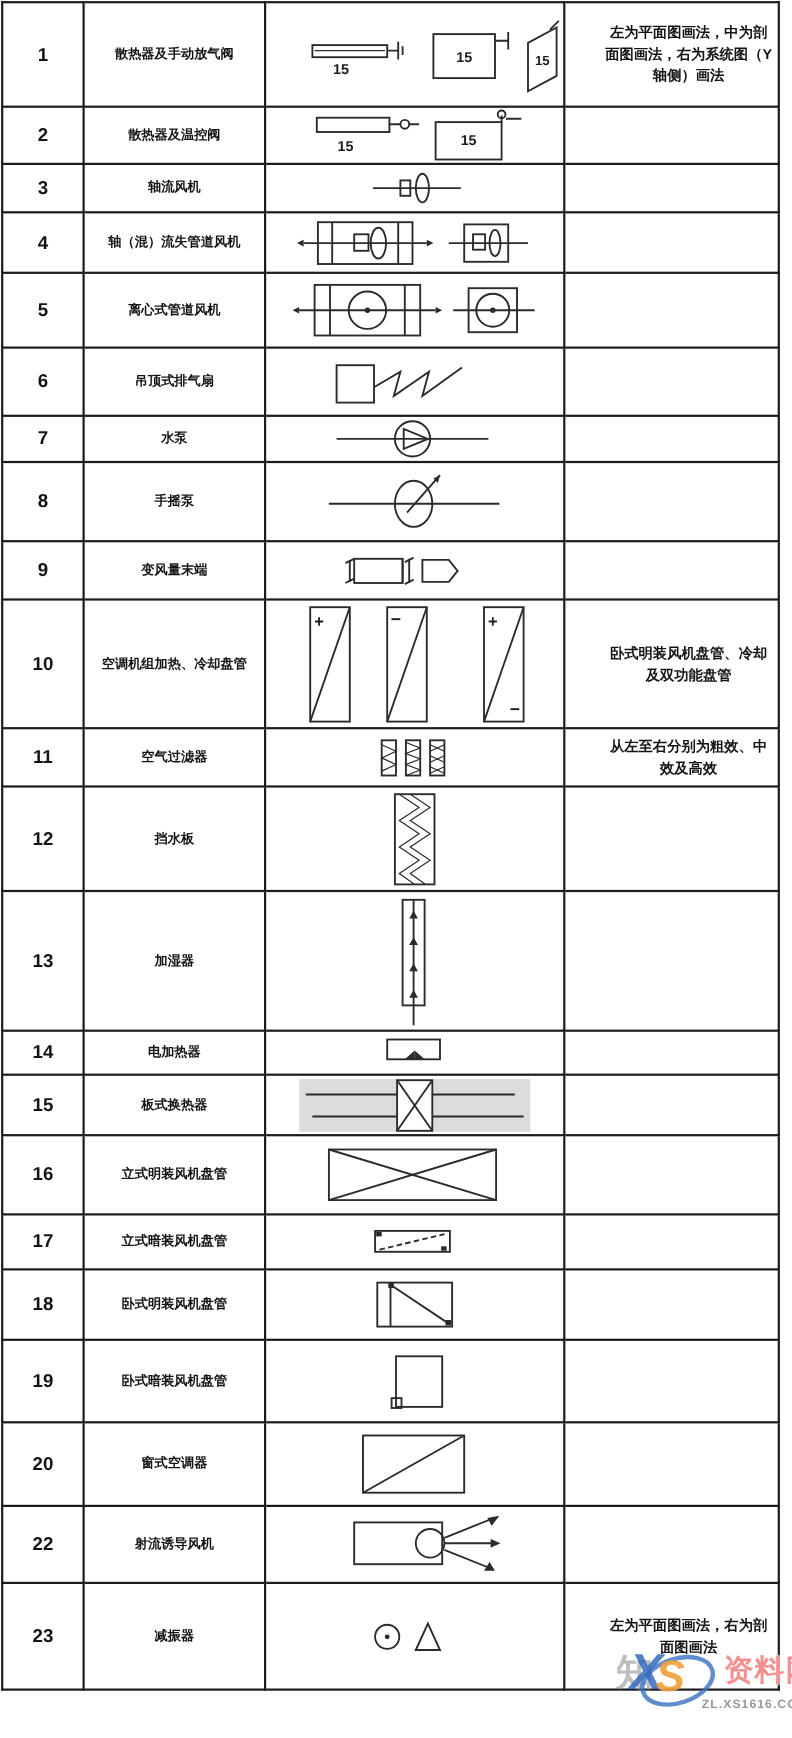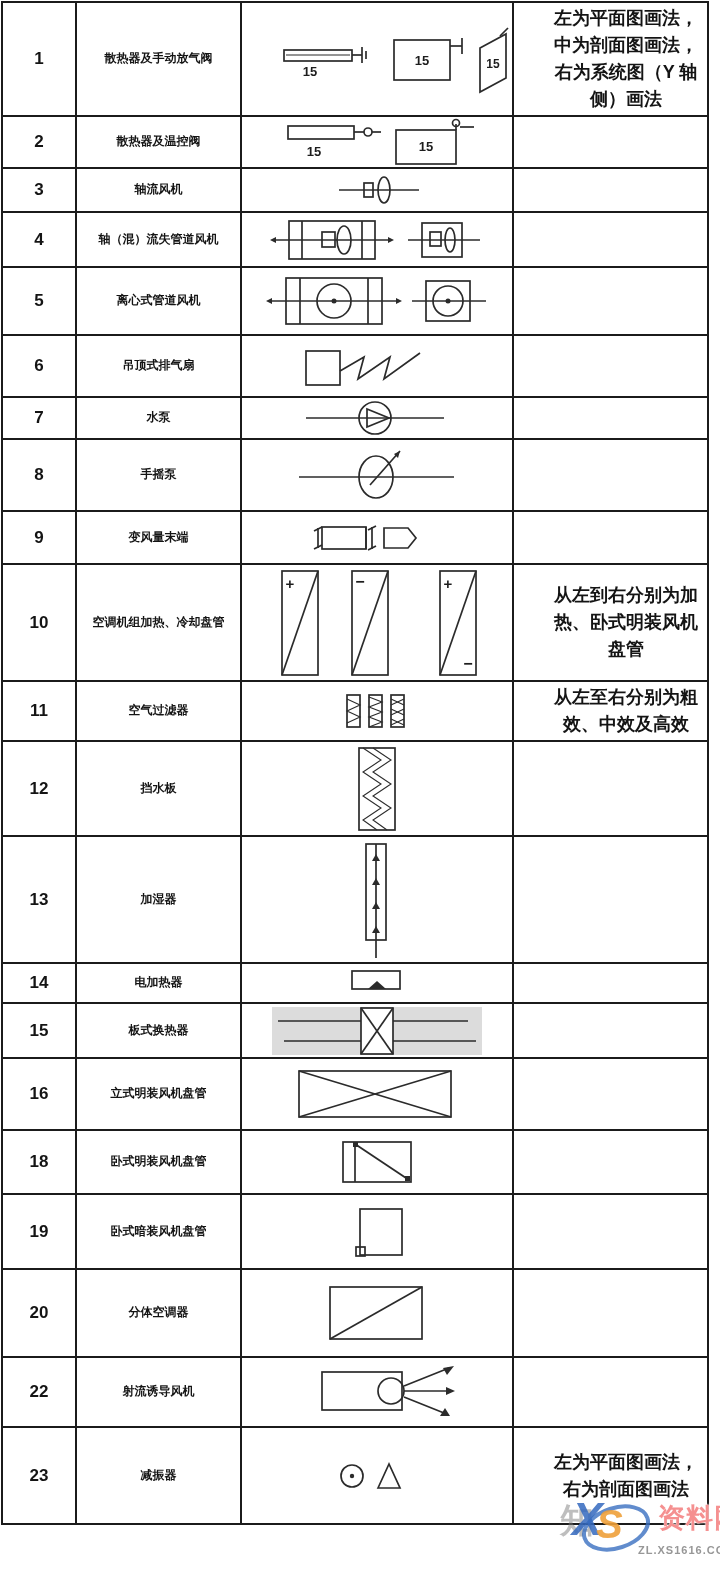--- a/index.html
+++ b/index.html
@@ -12,21 +12,21 @@
     width:706px;margin:1px 0 0 1px;
   }
   td{
     border:2px solid #1b1b1b;
     text-align:center;vertical-align:middle;
     color:#141414;font-weight:bold;
     padding:2px 5px;overflow:hidden;
   }
   td.num{font-size:17px;}
   td.name{font-size:12px;line-height:1.45;}
-  td.note{font-size:18px;line-height:1.5;padding-left:36px;}
+  td.note{font-size:13px;line-height:1.5;padding-left:36px;}
   td.symcell{padding:0;}
   svg.sym{display:block;margin:0 auto;}
   .sym line,.sym rect,.sym circle,.sym ellipse,.sym polyline,.sym polygon,.sym path{
     fill:none;stroke:#2b2b2b;stroke-width:1.7;
   }
   .sym .thin{stroke-width:1.1;}
   .sym .fill{fill:#2b2b2b;stroke:none;}
   .sym .bg{fill:#dcdcdc;stroke:none;}
   .sym .wbg{fill:#ffffff;}
   .sym text{fill:#1d1d1d;stroke:none;font-weight:bold;font-family:"Liberation Sans",sans-serif;}
@@ -220,21 +220,21 @@
         <text x="46" y="22" font-size="15" text-anchor="middle">+</text>
         <rect x="108" y="4" width="36" height="104"></rect>
             <line x1="108" y1="108" x2="144" y2="4"></line>
         <text x="116" y="20" font-size="16" text-anchor="middle">−</text>
         <rect x="196" y="4" width="36" height="104"></rect>
             <line x1="196" y1="108" x2="232" y2="4"></line>
         <text x="204" y="22" font-size="15" text-anchor="middle">+</text>
         <text x="224" y="102" font-size="16" text-anchor="middle">−</text>
       </svg>
     </td>
-    <td class="note">从左到右分别为加热、卧式明装风机盘管</td>
+    <td class="note">卧式明装风机盘管、冷却及双功能盘管</td>
   </tr>
 
   <tr style="height:53px">
     <td class="num">11</td>
     <td class="name">空气过滤器</td>
     <td class="symcell">
       <svg class="sym" width="266" height="40" viewBox="0 0 266 40">
         <rect x="103" y="4" width="13" height="32"></rect>
         <polyline class="thin" points="103,8 116,14 103,20 116,26 103,32"></polyline>
         <rect x="125" y="4" width="13" height="32"></rect>
@@ -317,20 +317,33 @@
     <td class="symcell">
       <svg class="sym" width="266" height="60" viewBox="0 0 266 60">
         <rect x="55" y="7" width="152" height="46"></rect>
         <line x1="55" y1="7" x2="207" y2="53"></line>
             <line x1="55" y1="53" x2="207" y2="7"></line>
       </svg>
     </td>
     <td class="note"></td>
   </tr>
 
+  <tr style="height:50px">
+    <td class="num">17</td>
+    <td class="name">立式暗装风机盘管</td>
+    <td class="symcell">
+      <svg class="sym" width="266" height="42" viewBox="0 0 266 42">
+        <rect x="97" y="11" width="68" height="19"></rect>
+        <line x1="101" y1="28" x2="160" y2="14" stroke-dasharray="5,3"></line>
+        <rect class="fill" x="98" y="12" width="5" height="4"></rect>
+        <rect class="fill" x="157" y="25" width="5" height="4"></rect>
+      </svg>
+    </td>
+    <td class="note"></td>
+  </tr>
 
   <tr style="height:64px">
     <td class="num">18</td>
     <td class="name">卧式明装风机盘管</td>
     <td class="symcell">
       <svg class="sym" width="266" height="44" viewBox="0 0 266 44">
         <rect x="99" y="2" width="68" height="40"></rect>
         <line x1="111" y1="2" x2="111" y2="42"></line>
         <line x1="111" y1="4" x2="165" y2="40"></line>
         <rect class="fill" x="109" y="2" width="5" height="5"></rect>
@@ -345,23 +358,23 @@
     <td class="name">卧式暗装风机盘管</td>
     <td class="symcell">
       <svg class="sym" width="266" height="62" viewBox="0 0 266 62">
         <rect x="116" y="8" width="42" height="46"></rect>
         <rect x="112" y="46" width="9" height="9"></rect>
       </svg>
     </td>
     <td class="note"></td>
   </tr>
 
-  <tr style="height:88px">
+  <tr style="height:76px">
     <td class="num">20</td>
-    <td class="name">分体空调器</td>
+    <td class="name">窗式空调器</td>
     <td class="symcell">
       <svg class="sym" width="266" height="64" viewBox="0 0 266 64">
         <rect x="86" y="6" width="92" height="52"></rect>
         <line x1="86" y1="58" x2="178" y2="6"></line>
       </svg>
     </td>
     <td class="note"></td>
   </tr>
 
 

